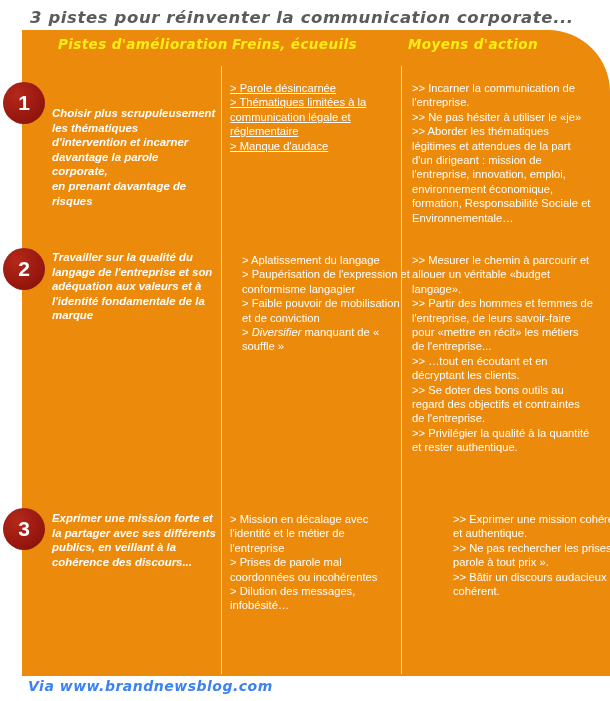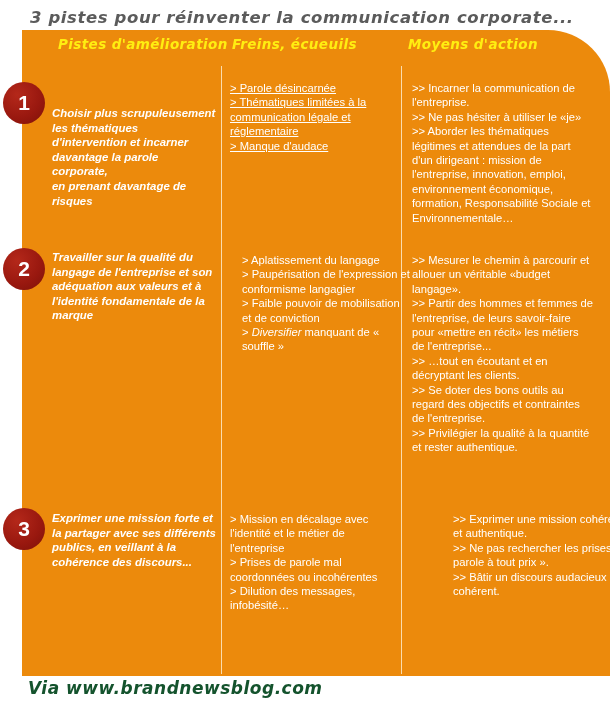--- a/index.html
+++ b/index.html
@@ -142,23 +142,23 @@
   .ital { font-style: italic; }
 
   
   #footer {
     position: absolute;
     left: 28px;
     top: 678px;
     font-family: "DejaVu Sans", sans-serif;
     font-style: italic;
     font-weight: bold;
-    font-size: 17px;
+    font-size: 14px;
     letter-spacing: 0.5px;
-    color: #14532d;
+    color: #3b82f6;
     white-space: nowrap;
   }
 </style>
 </head>
 <body>
 
 <div id="panel"></div>
 
 <div id="slide-title">3 pistes pour réinventer la communication corporate...</div>
 

